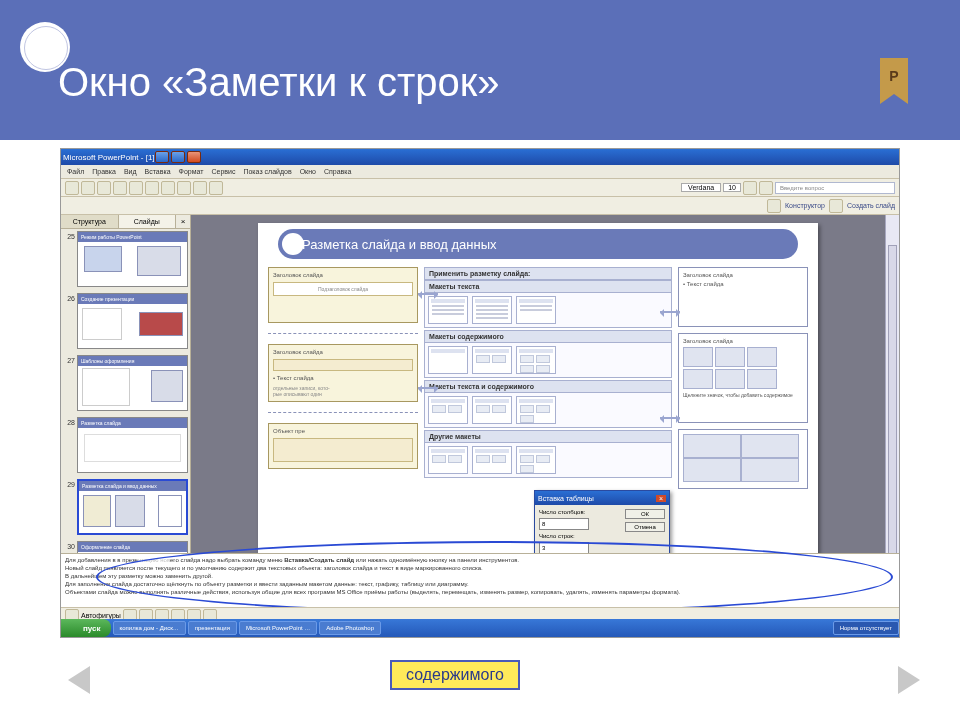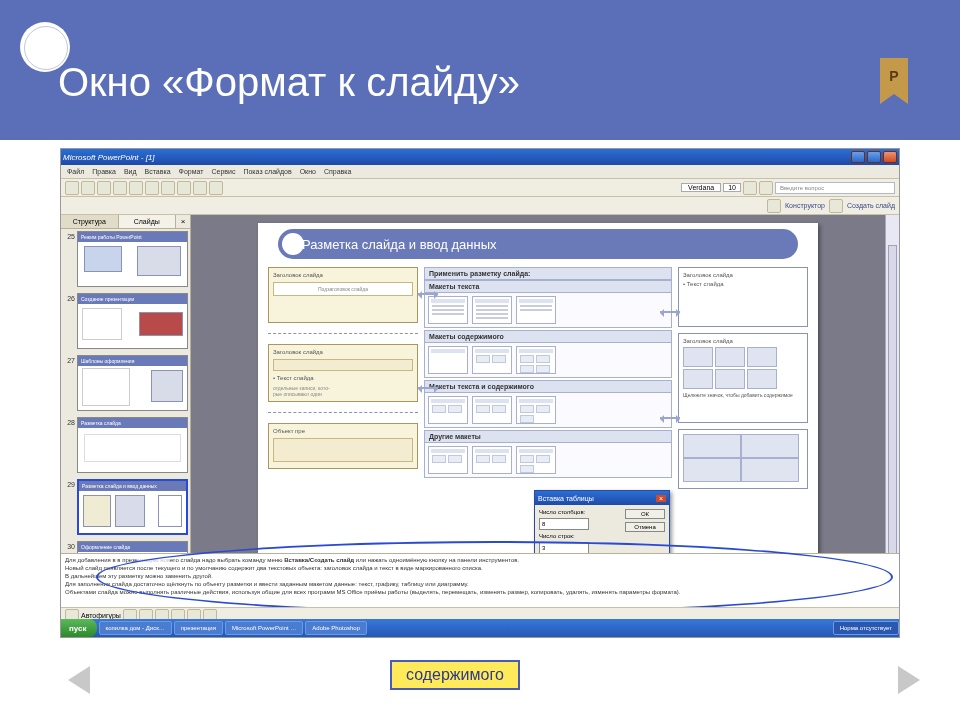--- a/index.html
+++ b/index.html
@@ -7,21 +7,21 @@
   .slide-bg { position: absolute; inset: 0; background: #fff; }
   .top-accent { position: absolute; top: 0; left: 0; right: 0; height: 140px; background: #5b6fb8; border-radius: 0 0 0 0; }
   .top-accent::before { content: ""; position: absolute; top: 22px; left: 20px; width: 50px; height: 50px; border-radius: 50%; background: #fff; }
   .top-accent::after { content: ""; position: absolute; top: 26px; left: 24px; width: 42px; height: 42px; border-radius: 50%; border: 1px solid #c0c5e2; }
   .top-white-curve { position: absolute; top: 0; right: 0; width: 180px; height: 50px; background: #fff; border-radius: 0 0 0 80px; }
   .title { position: absolute; top: 60px; left: 58px; color: #fff; font-size: 40px; font-weight: normal; }
   .bookmark { position: absolute; top: 58px; right: 52px; width: 28px; height: 36px; background: #c49a4a; display: flex; align-items: center; justify-content: center; color: #5a3a1a; font-weight: bold; font-size: 14px; }
   .bookmark::after { content: ""; position: absolute; bottom: -10px; left: 0; border-left: 14px solid #c49a4a; border-right: 14px solid #c49a4a; border-bottom: 10px solid transparent; }
   .screenshot { position: absolute; top: 148px; left: 60px; width: 840px; height: 490px; background: #eceadf; border: 1px solid #999; overflow: hidden; font-size: 8px; }
   
-  .win-title { height: 16px; background: linear-gradient(#2a6fd4,#1e4aa8); color: #fff; display: flex; align-items: center; justify-content: space-between; padding: 0 2px; font-size: 8px; font-style: italic; }
+  .win-title { height: 16px; background: linear-gradient(#2a6fd4,#1e4aa8); color: #fff; display: flex; align-items: center; padding: 0 2px; font-size: 8px; }
   .win-btns { display: flex; gap: 2px; }
   .win-btn { width: 14px; height: 12px; background: linear-gradient(#e8947a,#d24a1e); border: 1px solid #7a2a0e; border-radius: 2px; }
   .menubar { height: 14px; background: #eceadf; display: flex; align-items: center; gap: 8px; padding: 0 6px; color: #333; border-bottom: 1px solid #c8c0a8; }
   .menubar span { font-size: 7px; }
   .toolbar { height: 18px; background: #f0eee2; border-bottom: 1px solid #c8c0a8; display: flex; align-items: center; gap: 2px; padding: 0 4px; overflow: hidden; }
   .tb-icon { width: 14px; height: 14px; background: #e8e8d8; border: 1px solid #c0b898; border-radius: 2px; flex: 0 0 auto; }
   .tb-spacer { flex: 1; }
   .tb-question { width: 120px; height: 12px; background: #fff; border: 1px solid #b0b8d0; font-size: 6px; color: #888; padding-left: 4px; line-height: 10px; }
   .toolbar2 { height: 18px; background: #f0eee2; border-bottom: 1px solid #c8c0a8; display: flex; align-items: center; gap: 2px; padding: 0 4px; justify-content: flex-end; }
   .tb-right { display: flex; gap: 4px; align-items: center; }
@@ -81,34 +81,34 @@
   .task-pane { width: 14px; background: #e8e8f4; border-left: 1px solid #a8a8c0; position:relative; }
   .scroll-v { position:absolute; top:30px; bottom:30px; right:2px; width:9px; background:#d8d8e8; border:1px solid #a0a0b8; }
   
   .notes-area { position: absolute; left: 0; right: 0; bottom: 30px; height: 54px; background: #fff; border-top: 1px solid #b8b098; font-size: 6px; color: #333; padding: 2px 4px; line-height: 8px; overflow: hidden; }
   .notes-area b { font-weight: bold; }
   .ellipse-callout { position:absolute; left: 35px; right: 6px; bottom: 24px; height: 72px; border: 2px solid #2a4ad4; border-radius: 50%; pointer-events:none; }
   
   .bot-toolbar { position:absolute; left:0; right:0; bottom: 14px; height: 16px; background:#f0eee2; border-top:1px solid #c8c0a8; display:flex; align-items:center; gap:2px; padding:0 4px; font-size:7px; }
   .bot-status { position:absolute; left:0; right:0; bottom:0; height:14px; background:#eceadf; border-top:1px solid #c8c0a8; display:flex; align-items:center; padding:0 6px; font-size:7px; color:#333; justify-content: space-between; }
   .taskbar { position:absolute; left:0; right:0; bottom:-2px; height:18px; background: linear-gradient(#3878d8, #2458b8); display:flex; align-items:center; gap:2px; }
-  .start-btn { height: 18px; background: linear-gradient(#5cb85c,#2a8a2a); color:#fff; font-size:8px; font-weight:bold; padding: 0 10px 0 8px; display:flex; align-items:center; border-radius: 0 8px 8px 0; }
+  .start-btn { height: 18px; background: linear-gradient(#5cb85c,#2a8a2a); color:#fff; font-size:8px; font-weight:bold; padding: 0 10px 0 22px; display:flex; align-items:center; border-radius: 0 8px 8px 0; }
   .task-item { height: 14px; background: #4a7cd0; border: 1px solid #6a9ae8; color:#fff; font-size:6px; padding:0 6px; line-height:12px; border-radius:2px; white-space:nowrap; overflow:hidden; max-width: 130px; }
   .nav-arrow { position:absolute; bottom: 26px; width: 0; height: 0; border-top: 14px solid transparent; border-bottom: 14px solid transparent; cursor:pointer; }
   .nav-prev { left: 68px; border-right: 22px solid #c8c8c8; }
   .nav-next { right: 40px; border-left: 22px solid #c8c8c8; }
   .content-btn { position:absolute; bottom: 30px; left: 390px; background: #ffea5a; border: 2px solid #4a5ab8; padding: 4px 14px; font-size: 16px; color: #2a3a8a; cursor:pointer; }
 </style>
 </head>
 <body>
 
 <div class="slide-bg">
   <div class="top-white-curve"></div>
   <div class="top-accent"></div>
-  <div class="title">Окно «Формат к слайду»</div>
+  <div class="title">Окно «Заметки к строк»</div>
   <div class="bookmark">P</div>
 
   <div class="screenshot">
     <div class="win-title">
       <span>Microsoft PowerPoint - [1]</span>
       <div class="win-btns">
         <div class="win-btn" style="background:linear-gradient(#6aa0e8,#2a68c8)"></div>
         <div class="win-btn" style="background:linear-gradient(#6aa0e8,#2a68c8)"></div>
         <div class="win-btn"></div>
       </div>

